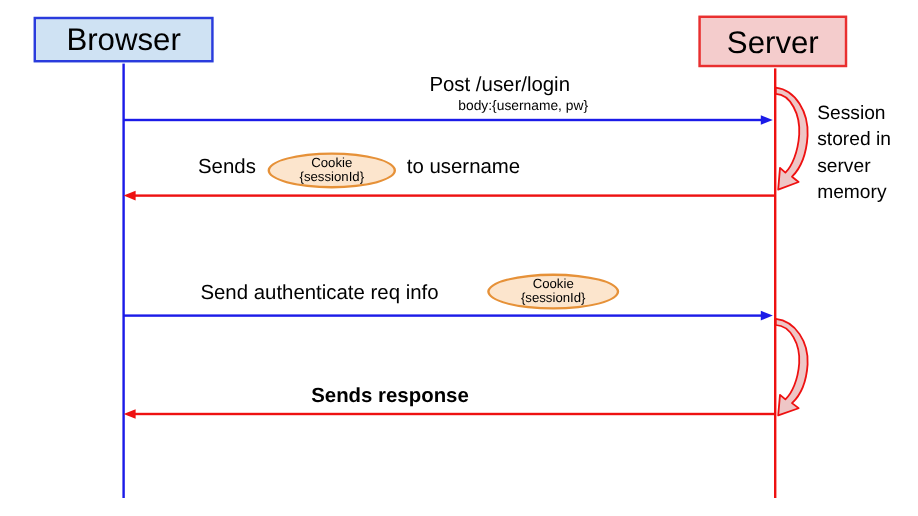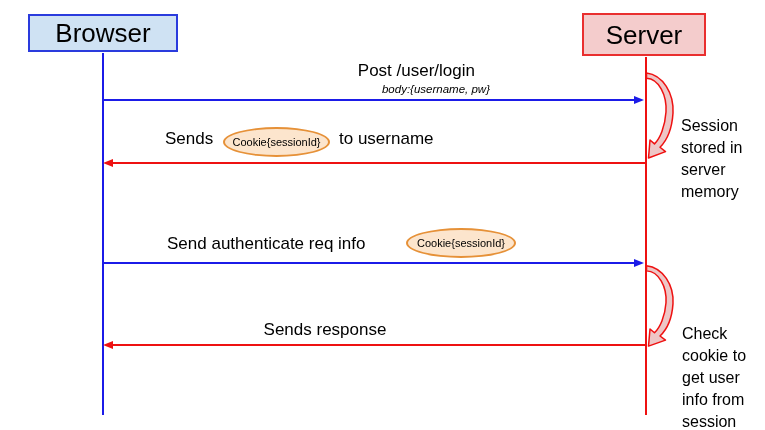--- a/index.html
+++ b/index.html
@@ -45,42 +45,42 @@
   .head-right{border-top:4.5px solid transparent;border-bottom:4.5px solid transparent;border-left:10px solid var(--blue-line);}
   .head-left{border-top:4.5px solid transparent;border-bottom:4.5px solid transparent;border-right:10px solid var(--red-line);}
   .msg1-head{left:634px;top:95.5px;}
   .msg2-head{left:103px;top:158.5px;}
   .msg3-head{left:634px;top:258.5px;}
   .msg4-head{left:103px;top:340.5px;}
 
   
   .label{position:absolute;font-size:17px;line-height:20px;white-space:nowrap;}
   .msg1-label{left:150px;top:61px;width:325px;text-align:right;}
-  .sublabel{position:absolute;font-size:11.5px;line-height:13px;white-space:nowrap;font-style:italic;}
+  .sublabel{position:absolute;font-size:11.5px;line-height:13px;white-space:nowrap;}
   .msg1-sublabel{left:340px;top:83px;width:150px;text-align:right;}
   .msg2-prefix{left:165px;top:129px;}
   .msg2-suffix{left:339px;top:129px;}
   .msg3-prefix{left:167px;top:234px;}
-  .msg4-label{left:200px;top:320px;width:250px;text-align:center;}
+  .msg4-label{left:200px;top:320px;width:250px;text-align:center;font-weight:bold;}
 
   
   .cookie{position:absolute;border-radius:50%;background:var(--cookie-fill);border:2px solid var(--cookie-border);
-          display:flex;align-items:center;justify-content:center;}
+          display:flex;flex-direction:column;align-items:center;justify-content:center;}
   .cookie1{left:223px;top:127px;width:107px;height:30px;}
   .cookie2{left:406px;top:228px;width:110px;height:30px;}
   .cookie-line{font-size:11px;line-height:12.5px;white-space:nowrap;}
 
   
   .curved{position:absolute;overflow:visible;}
   .curved1{left:645px;top:70px;}
   .curved2{left:645px;top:263px;}
   .curved path{fill:var(--curved-fill);stroke:var(--red-line);stroke-width:1.5;stroke-linejoin:round;}
 
   
-  .note{position:absolute;font-size:16px;line-height:22px;white-space:pre-line;margin-top:31px;}
+  .note{position:absolute;font-size:16px;line-height:22px;white-space:pre-line;}
   .note1{left:681px;top:84px;width:84px;}
   .note2{left:682px;top:292px;width:84px;}
 </style>
 </head>
 <body>
 
 <div class="canvas">
 
   <div class="actor browser-box">
     <span class="actor-label">Browser</span>
@@ -122,19 +122,14 @@
     <path d="M1.5,3 C18,5 29,24 28,44 C27,60 22,72 15,79 L20.5,83.5 L3.5,90 L5,71.5 L9.5,75.5 C15,70 20,58 21,43 C22,26 14,9 1.5,8.5 Z"></path>
   </svg>
   <svg class="curved curved2" width="32" height="85" viewBox="0 0 32 92" preserveAspectRatio="none">
     <path d="M1.5,3 C18,5 29,24 28,44 C27,60 22,72 15,79 L20.5,83.5 L3.5,90 L5,71.5 L9.5,75.5 C15,70 20,58 21,43 C22,26 14,9 1.5,8.5 Z"></path>
   </svg>
 
   <div class="note note1">Session
 stored in
 server
 memory</div>
-  <div class="note note2">Check
-cookie to
-get user
-info from
-session</div>
 
 </div>
 
 </body></html>

